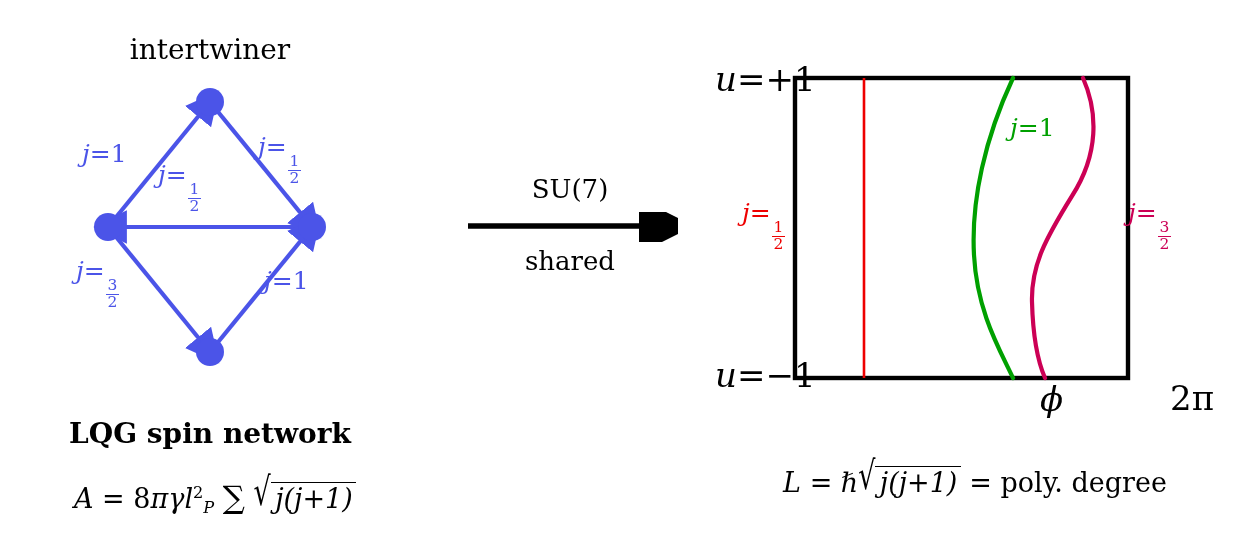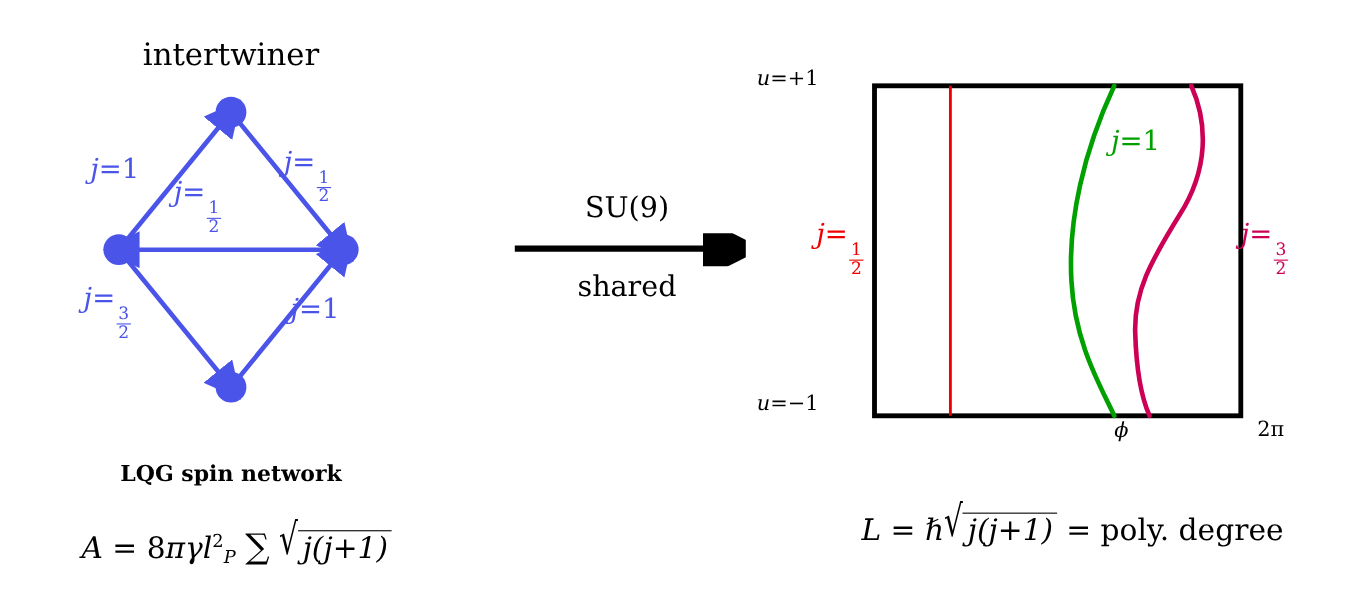--- a/index.html
+++ b/index.html
@@ -51,34 +51,34 @@
   .net-label {
     color: #4b54e8;
     font-size: 25px;
   }
 
   
   #su2-label   { left: 470px; top: 176px; width: 200px; text-align: center; font-size: 26px; }
   #shared-label{ left: 470px; top: 248px; width: 200px; text-align: center; font-size: 26px; }
 
   
-  .axis-label { font-size: 19px; }
+  .axis-label { font-size: 34px; margin-left: 27px; }
   #u-plus   { left: 688px; top: 62px;  }
   #u-minus  { left: 688px; top: 358px; }
   #phi-lab  { left: 1013px; top: 382px; }
   #twopi-lab{ left: 1143px; top: 381px; }
 
   #j-half-lab  { left: 742px;  top: 200px; color: #ee0000; font-size: 25px; }
   #j-one-lab   { left: 1010px; top: 115px; color: #00a000; font-size: 25px; }
   #j-three-lab { left: 1128px; top: 200px; color: #cc0055; font-size: 25px; }
 
   
   .caption-title {
     font-weight: bold;
-    font-size: 20px;
+    font-size: 28px;
     text-align: center;
   }
   .caption-formula {
     font-size: 27px;
     text-align: center;
   }
   #lqg-title    { left: 0;    top: 420px; width: 420px; }
   #lqg-formula  { left: 0;    top: 482px; width: 430px; }
   #tmt-title    { left: 730px;top: 420px; width: 480px; }
   #tmt-formula  { left: 720px;top: 466px; width: 510px; }
@@ -154,21 +154,21 @@
   <div class="abs caption-title math" id="lqg-title">LQG spin network</div>
 
   <div class="abs caption-formula math" id="lqg-formula">
     <span class="it">A</span>
     <span>=</span>
     <span>8</span><span class="it">π</span><span class="it">γ</span><span class="it">l</span><sup class="sq">2</sup><sub class="sb it">P</sub>
     <span style="font-size:1.15em">∑</span>
     <span class="sqrt"><span class="radsign">√</span><span class="radicand it">j(j+1)</span></span>
   </div>
 
-  <div class="abs math" id="su2-label">SU(9)</div>
+  <div class="abs math" id="su2-label">SU(7)</div>
 
   <svg class="abs" style="left:462px; top:212px;" width="216" height="30">
     <defs>
       <marker id="bigarrow" markerWidth="10" markerHeight="10" refX="2" refY="5" orient="auto">
         <path d="M0,0 L10,5 L0,10 z" fill="#000000"></path>
       </marker>
     </defs>
     <line x1="6" y1="14" x2="188" y2="14" stroke="#000000" stroke-width="5.5" marker-end="url(#bigarrow)"></line>
   </svg>
 

